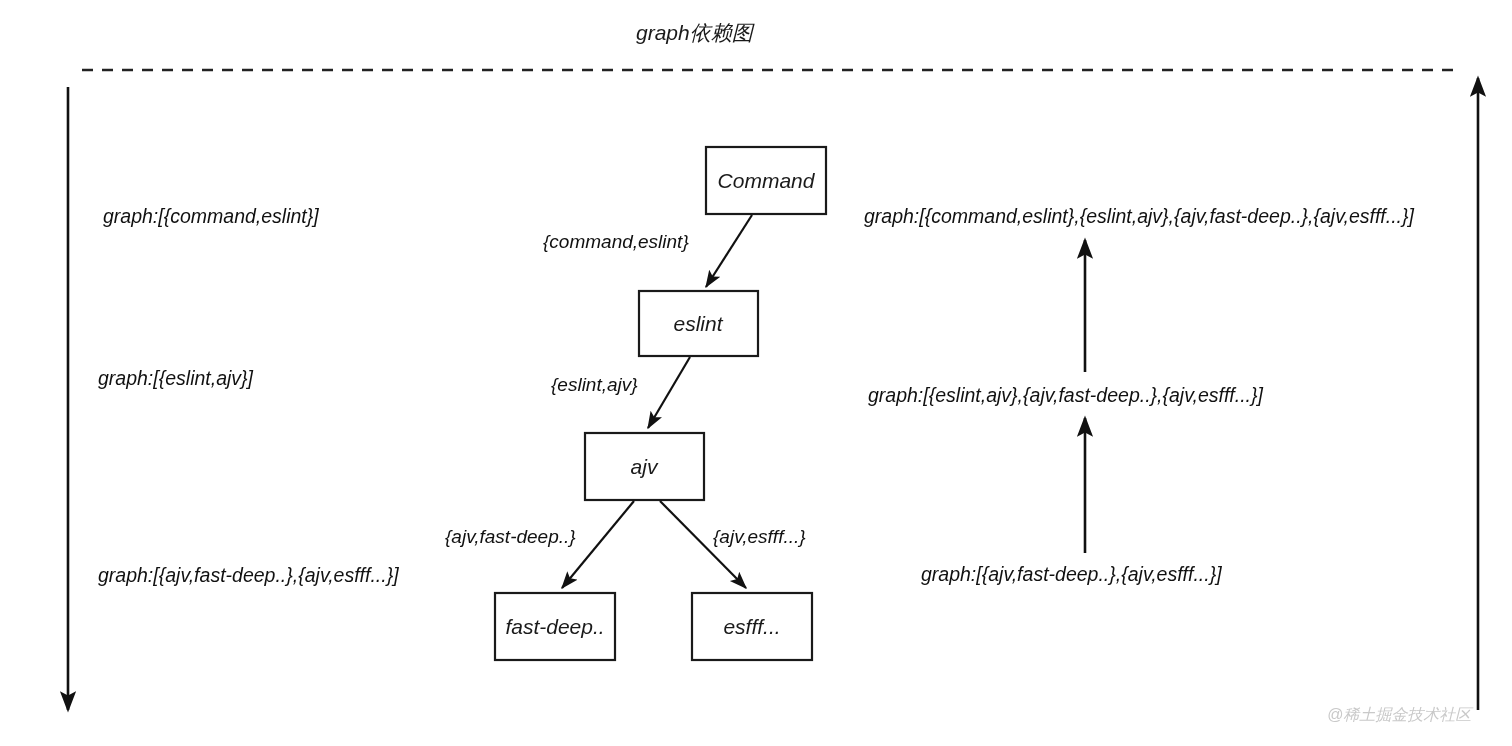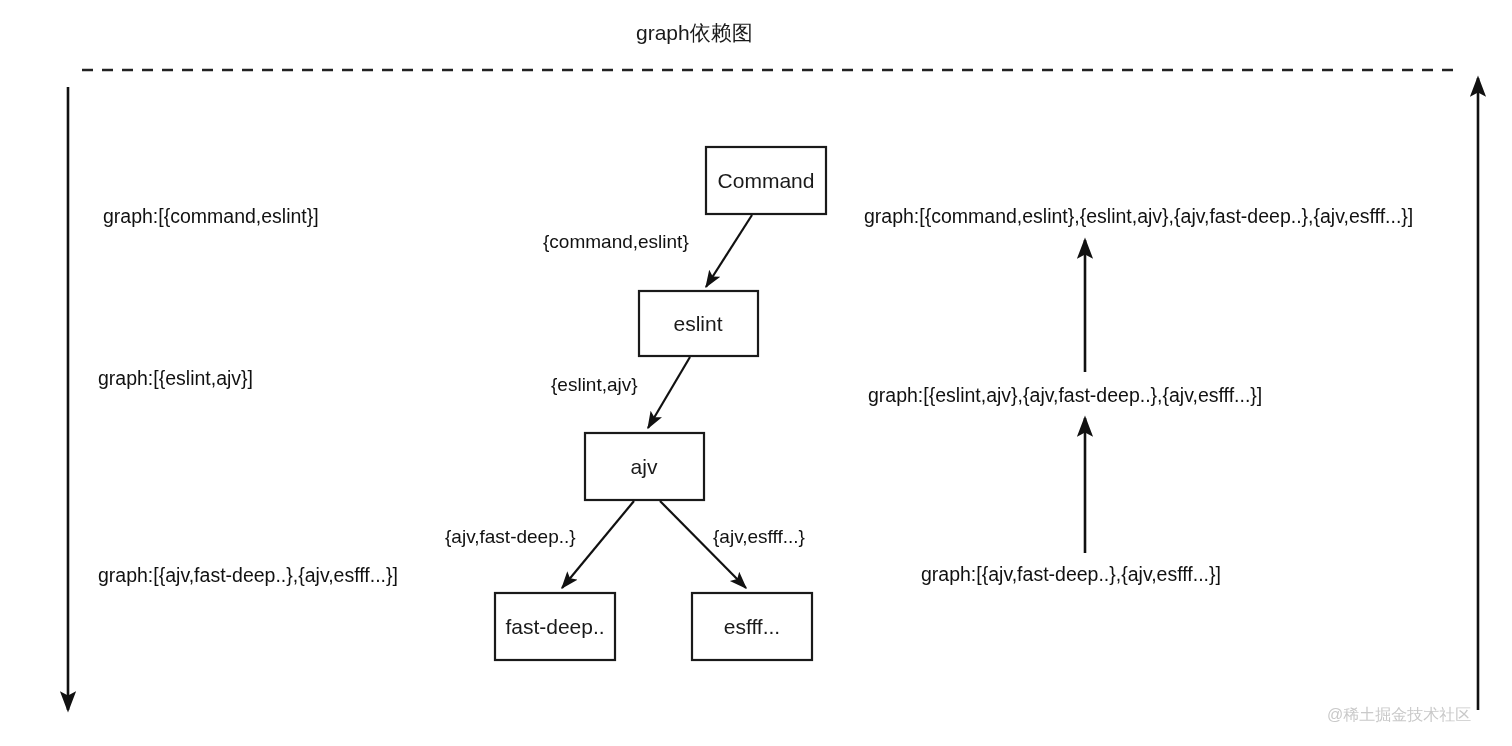--- a/index.html
+++ b/index.html
@@ -11,20 +11,21 @@
     width: 1512px;
     height: 746px;
     font-family: "Liberation Sans", sans-serif;
     overflow: hidden;
   }
   #canvas {
     position: relative;
     width: 1352px;
     height: 746px;
     background: #ffffff;
+    font-style: italic;
   }
   #diagram-svg {
     position: absolute;
     top: 0;
     left: 0;
     width: 1512px;
     height: 746px;
   }
   .node-label {
     font-family: "Liberation Sans", sans-serif;

